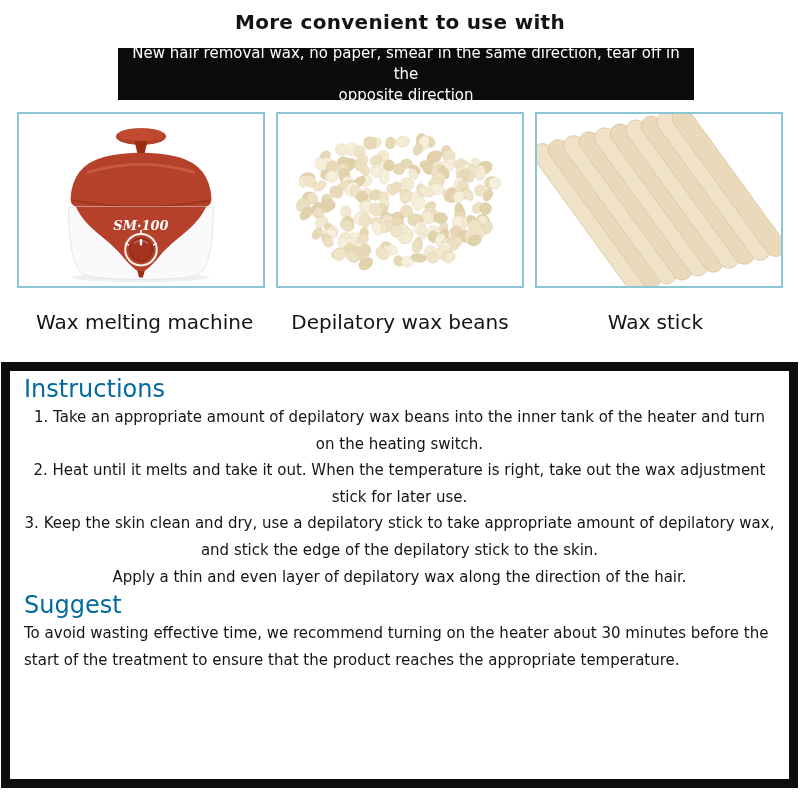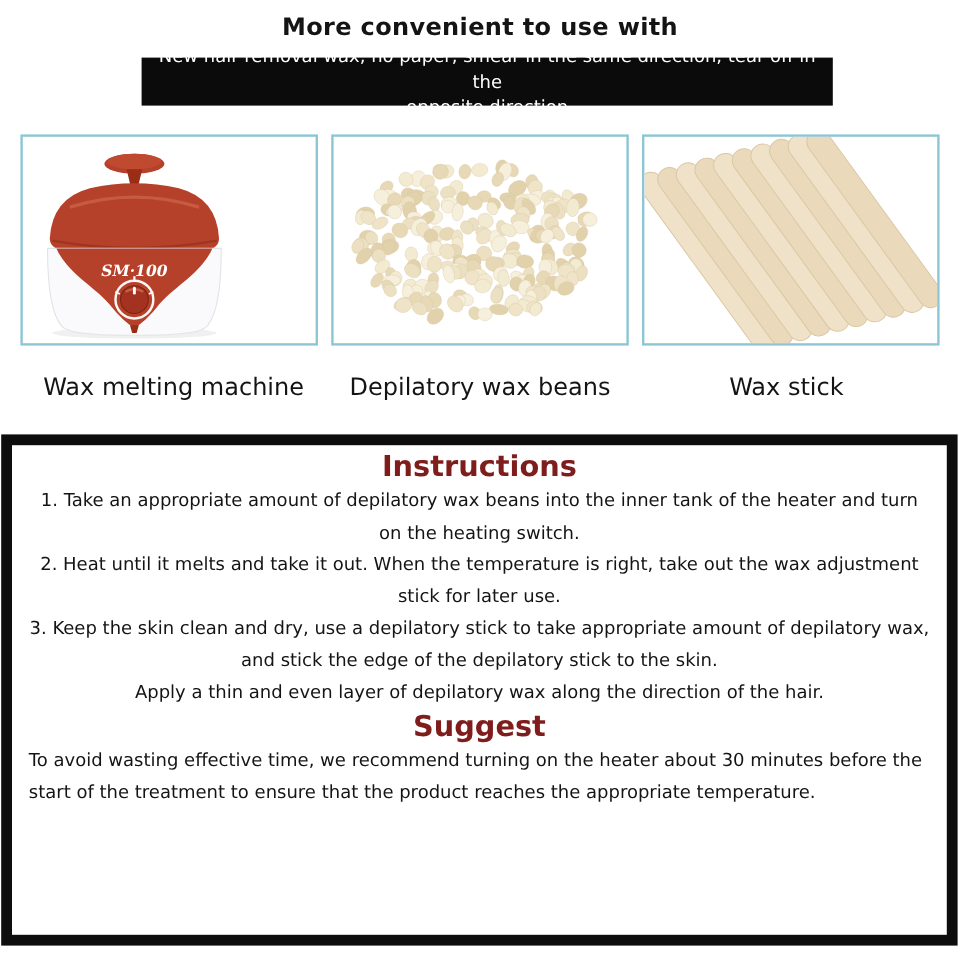--- a/index.html
+++ b/index.html
@@ -9,47 +9,47 @@
     font-family:"DejaVu Sans", sans-serif;
     color:#141414;
     position:relative;
     overflow:hidden;
   }
   .page-title {
     position:absolute; top:10px; left:0; width:100%;
     text-align:center; font-size:20px; font-weight:700; letter-spacing:.3px;
   }
   .banner {
-    position:absolute; top:48px; left:118px; width:576px; height:40px;
+    position:absolute; top:48px; left:118px; width:576px; height:52px;
     background:#0b0b0b; color:#ffffff;
     display:flex; flex-direction:column; align-items:center; justify-content:center;
     text-align:center; font-size:15px; line-height:21px;
   }
   .products {
     position:absolute; top:112px; left:17px; width:766px;
     display:flex; gap:11px;
   }
   .pbox {
     flex:1; height:176px; background:#ffffff;
     border:2px solid #8cc6d4;
-    display:flex; align-items:center; justify-content:flex-start;
+    display:flex; align-items:center; justify-content:center;
     overflow:hidden;
   }
   .plabels {
     position:absolute; top:310px; left:17px; width:766px;
     display:flex; gap:0;
   }
   .plabel { flex:1; text-align:center; font-size:20px; }
   .frame {
     position:absolute; top:362px; left:1px; width:797px; height:426px;
     border:9px solid #0d0d0d; background:#ffffff;
     padding:3px 14px 0 14px;
   }
   .red-h {
-    text-align:center; color:#7f1d1d; font-weight:700;
+    text-align:left; color:#0369a1; font-weight:400;
     font-size:24px; line-height:30px;
   }
   .step { font-size:15px; line-height:26.6px;text-align:center; }
   .suggest-text { font-size:15px; line-height:26.6px; }
   svg { display:block; }
 </style>
 </head>
 <body>
 
 <div class="page-title">More convenient to use with</div>

